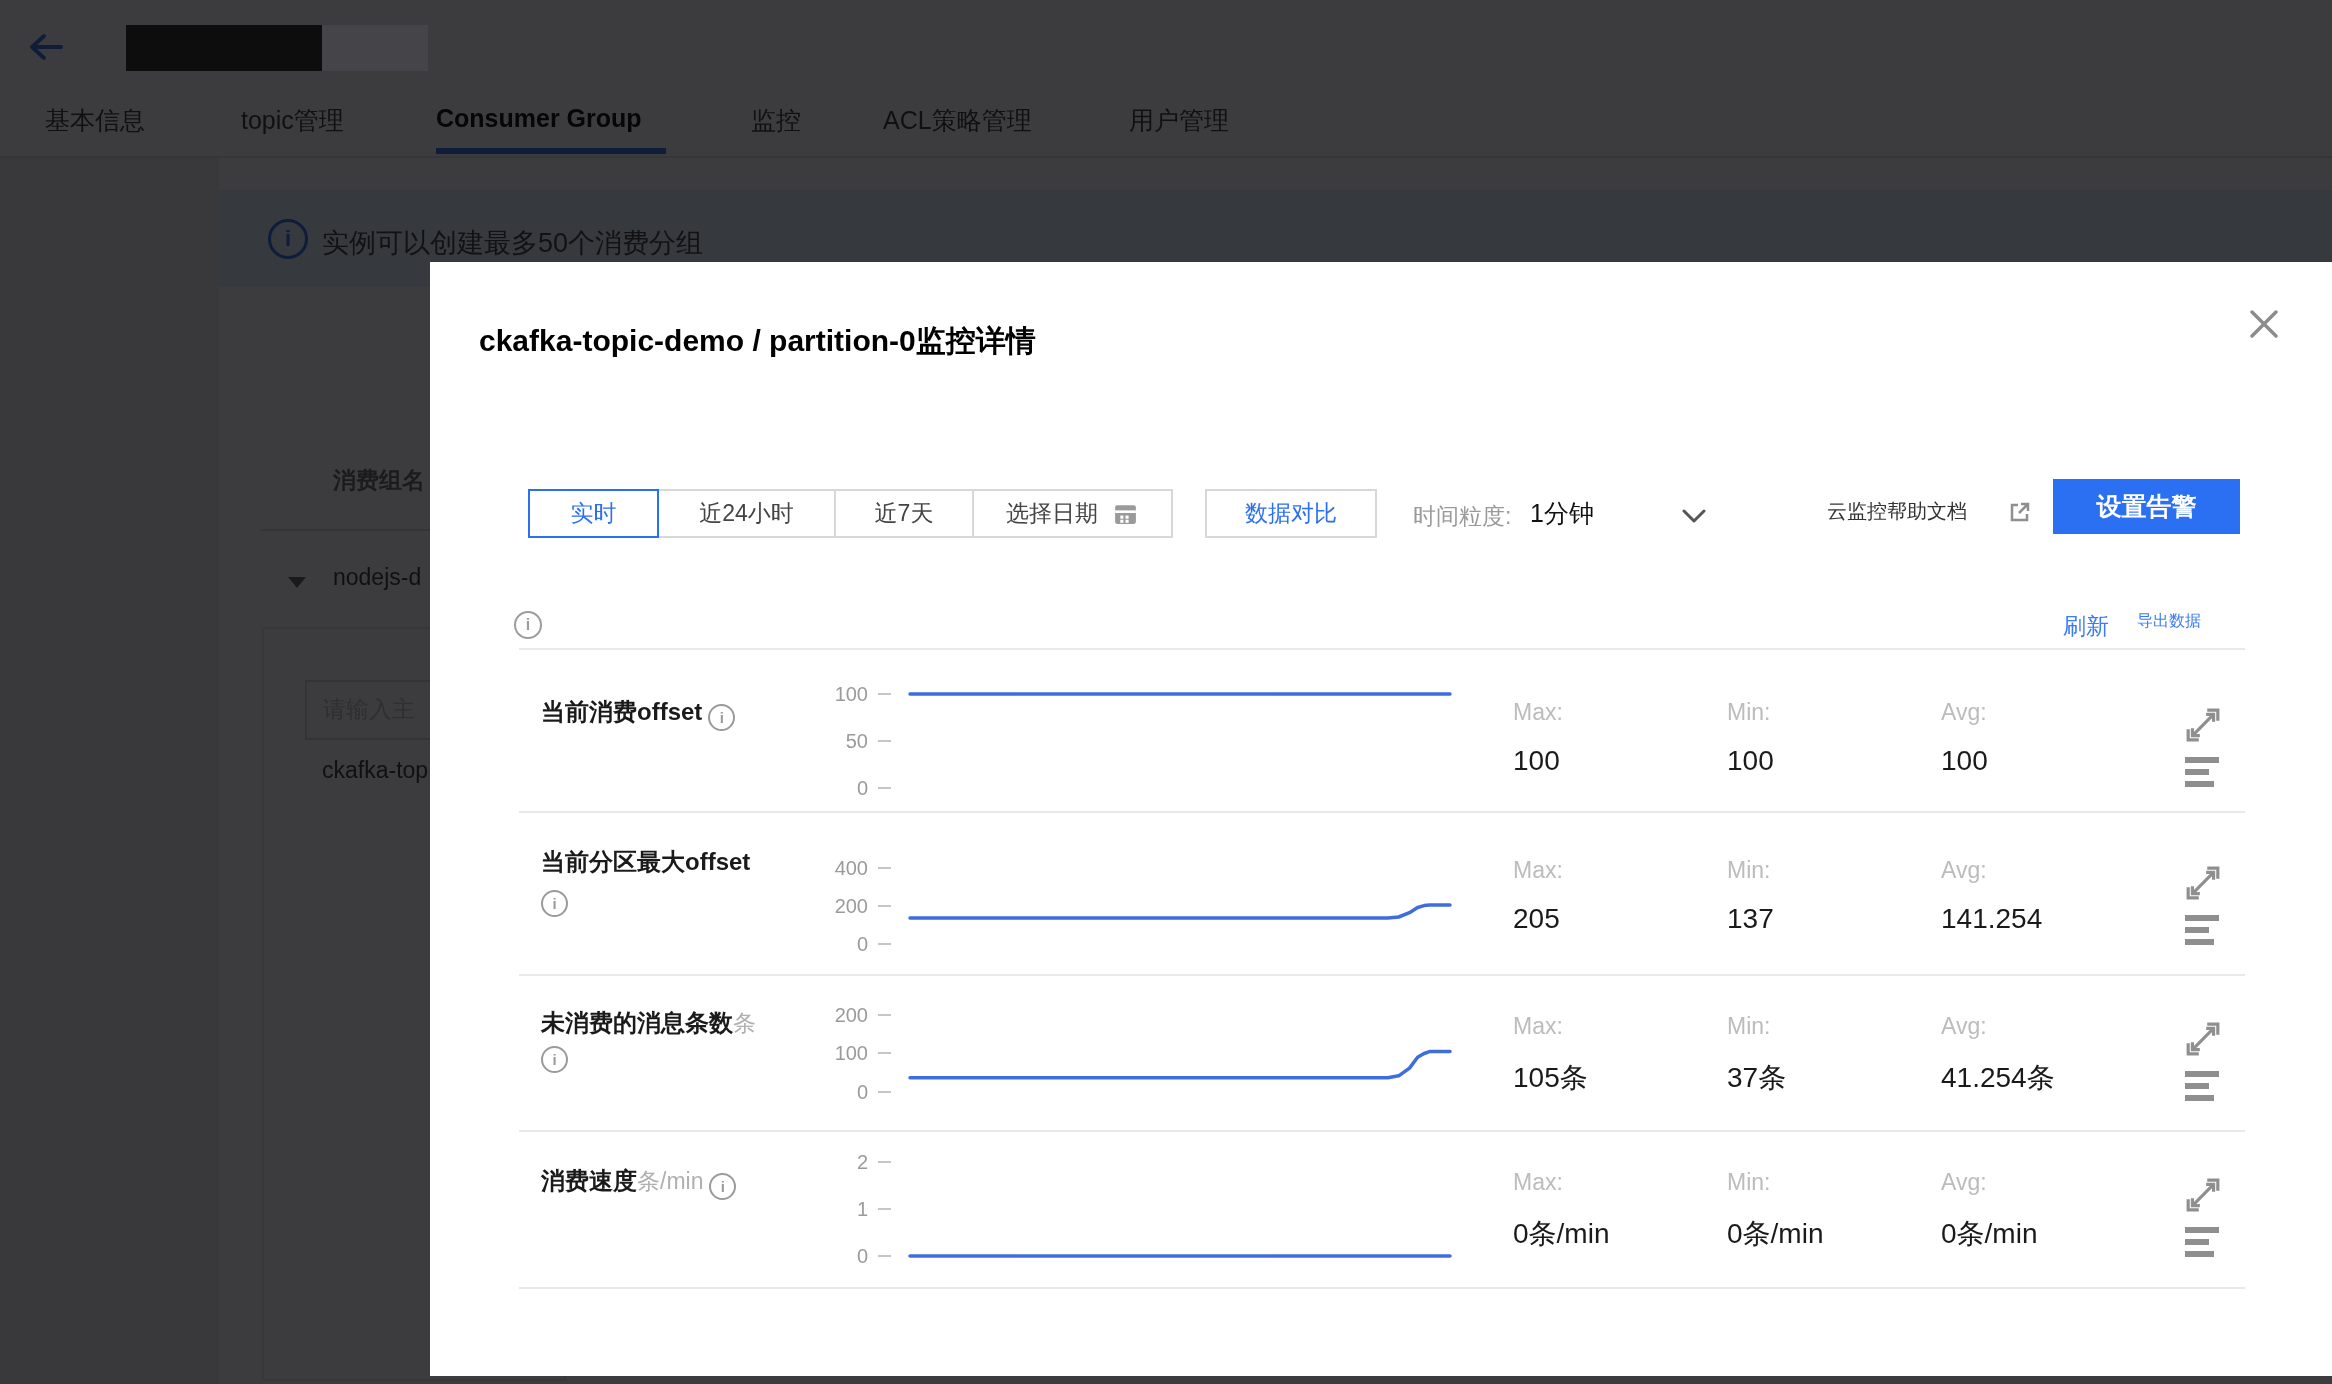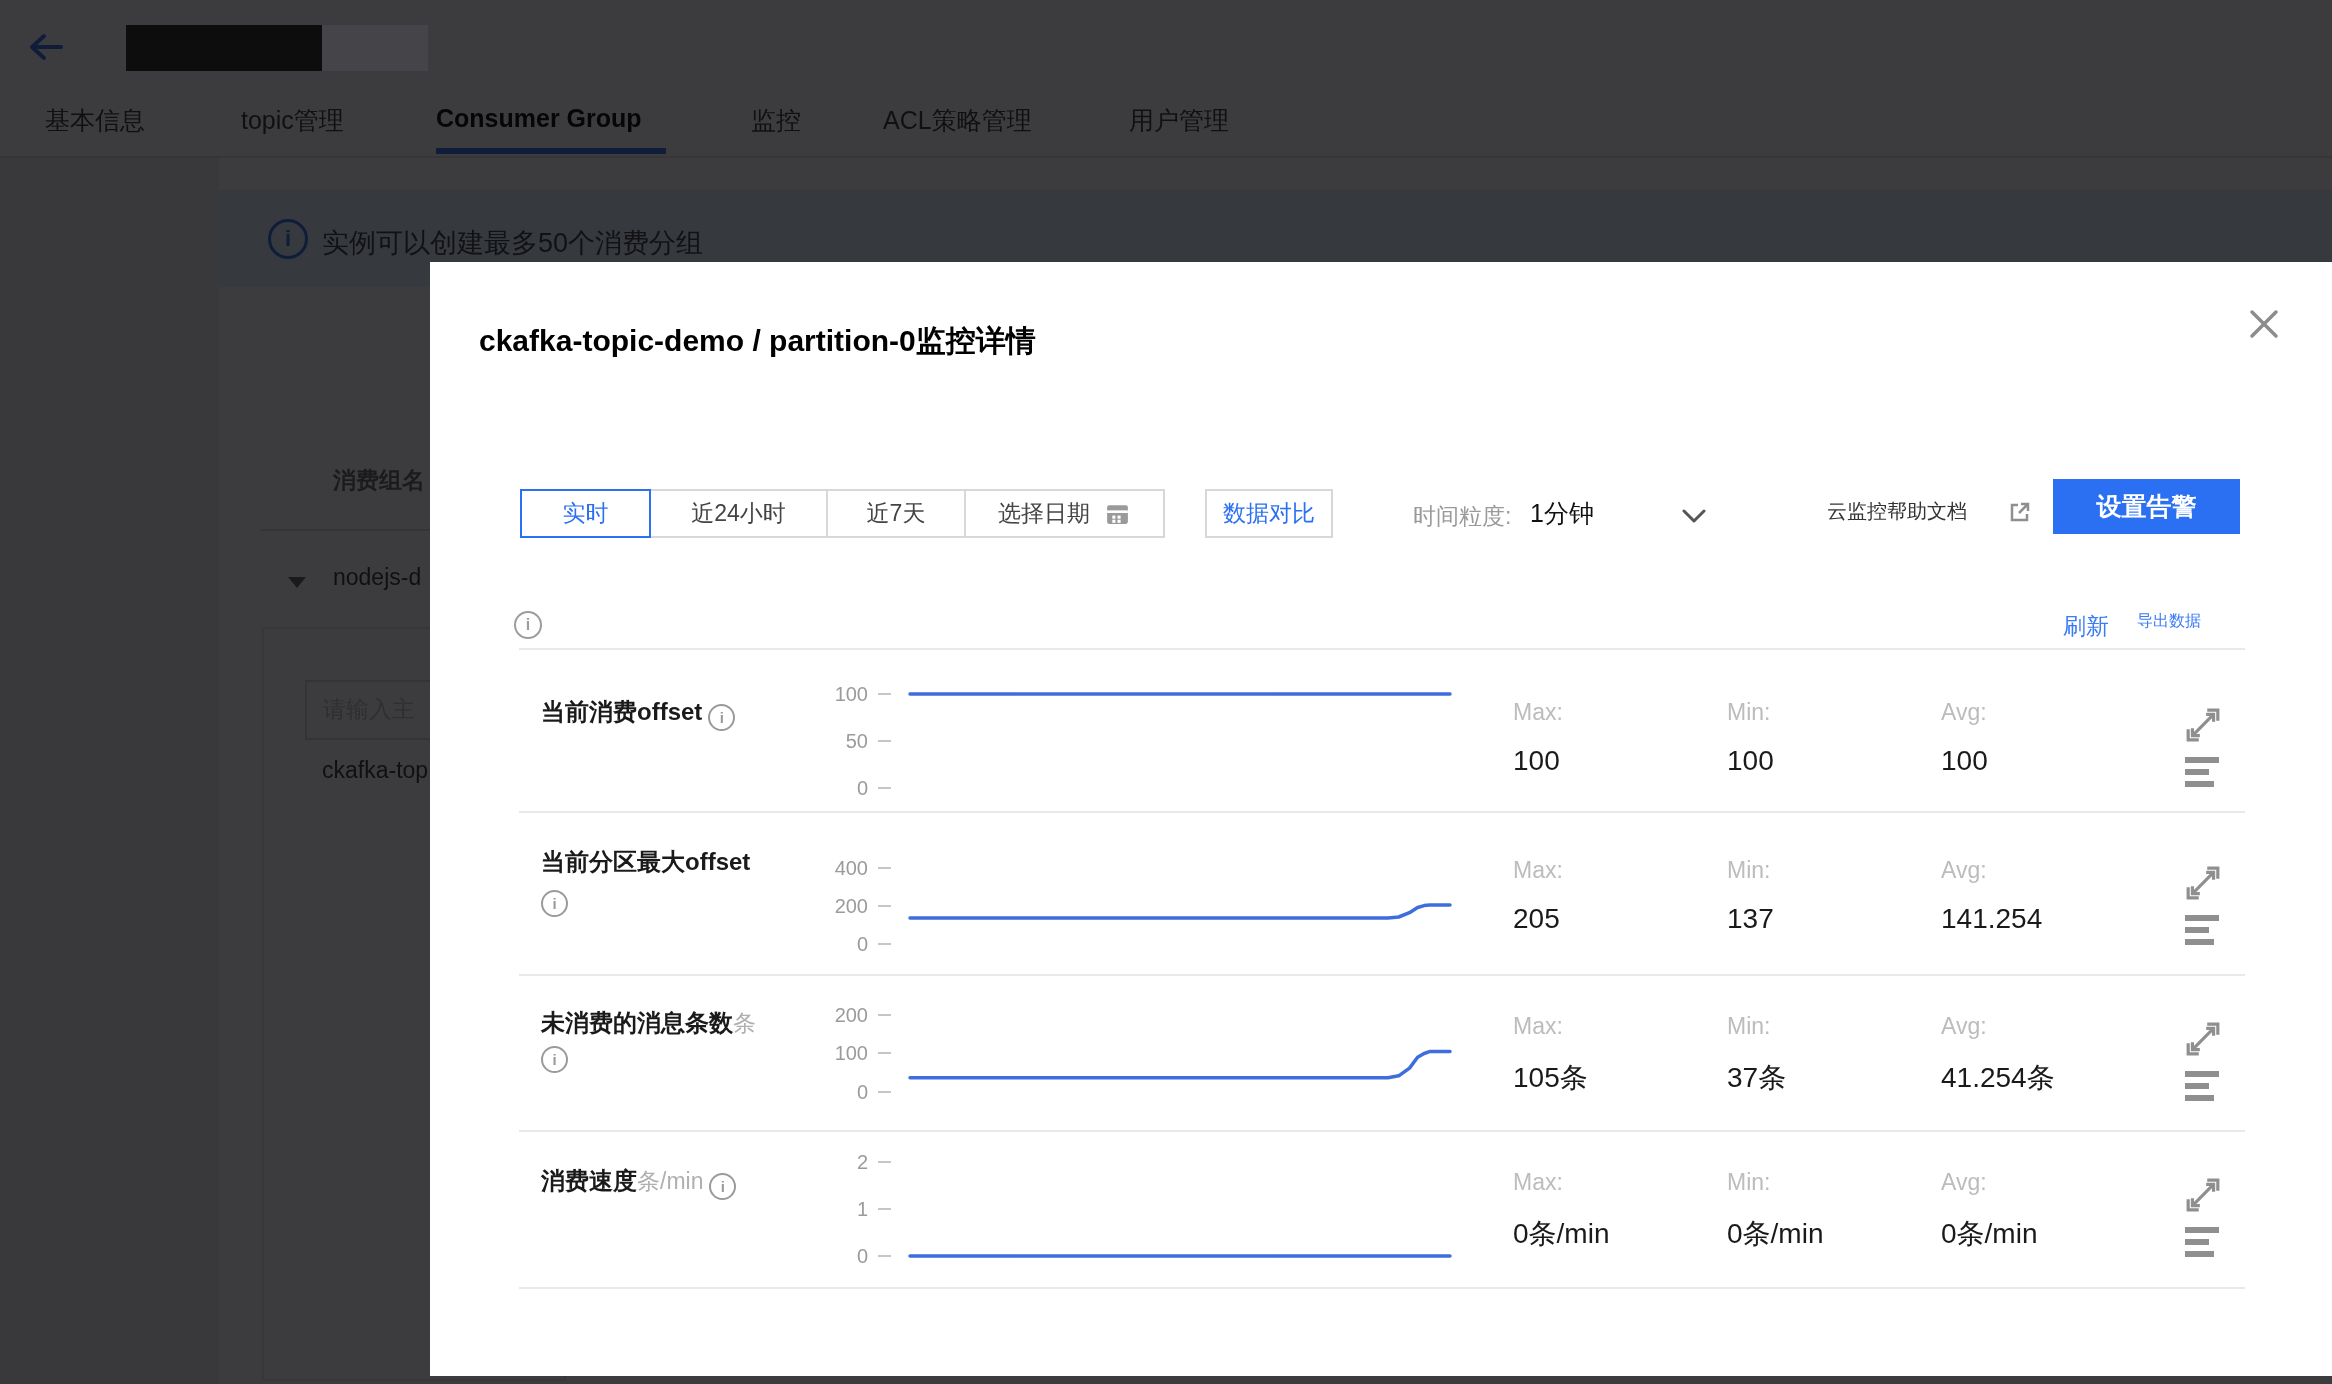--- a/index.html
+++ b/index.html
@@ -40,23 +40,23 @@
   
   #modal{position:absolute;left:430px;top:262px;width:1902px;height:1114px;
          background:#fff;z-index:20;}
   .modal-title{left:49px;top:47px;font-size:30px;font-weight:bold;color:#000;margin-top:12px;}
   .close-x{left:1816px;top:44px;width:36px;height:36px;cursor:pointer;}
 
   .timetabs{left:90px;top:227px;display:flex;}
   .ttab{height:49px;line-height:49px;text-align:center;font-size:23px;color:#444;
         background:#fff;border:2px solid #d8d8d8;margin-left:-2px;box-sizing:border-box;
         cursor:pointer;display:flex;align-items:center;justify-content:center;gap:14px;}
-  .ttab:first-child{margin-left:0;}
+  .ttab:first-child{margin-left:8px;}
   .ttab.active{border-color:#2b6ff2;color:#2b6ff2;z-index:2;position:relative;}
-  .compare-btn{left:775px;top:227px;width:128px;height:49px;border:2px solid #d8d8d8;
+  .compare-btn{left:775px;top:227px;width:172px;height:49px;border:2px solid #d8d8d8;
         box-sizing:border-box;color:#2b6ff2;font-size:23px;display:flex;align-items:center;
         justify-content:center;cursor:pointer;background:#fff;}
   .gran-label{left:983px;top:239px;font-size:23px;color:#9a9a9a;}
   .gran-value{left:1100px;top:235px;font-size:25px;color:#111;}
   .gran-chevron{left:1252px;top:247px;}
   .help-link{left:1397px;top:236px;font-size:20px;color:#333;cursor:pointer;}
   .ext-ico{left:1578px;top:238px;}
   .alarm-btn{left:1623px;top:217px;width:187px;height:55px;background:#2b6ff2;color:#fff;
         font-size:25px;font-weight:bold;display:flex;align-items:center;justify-content:center;
         cursor:pointer;border:none;}

